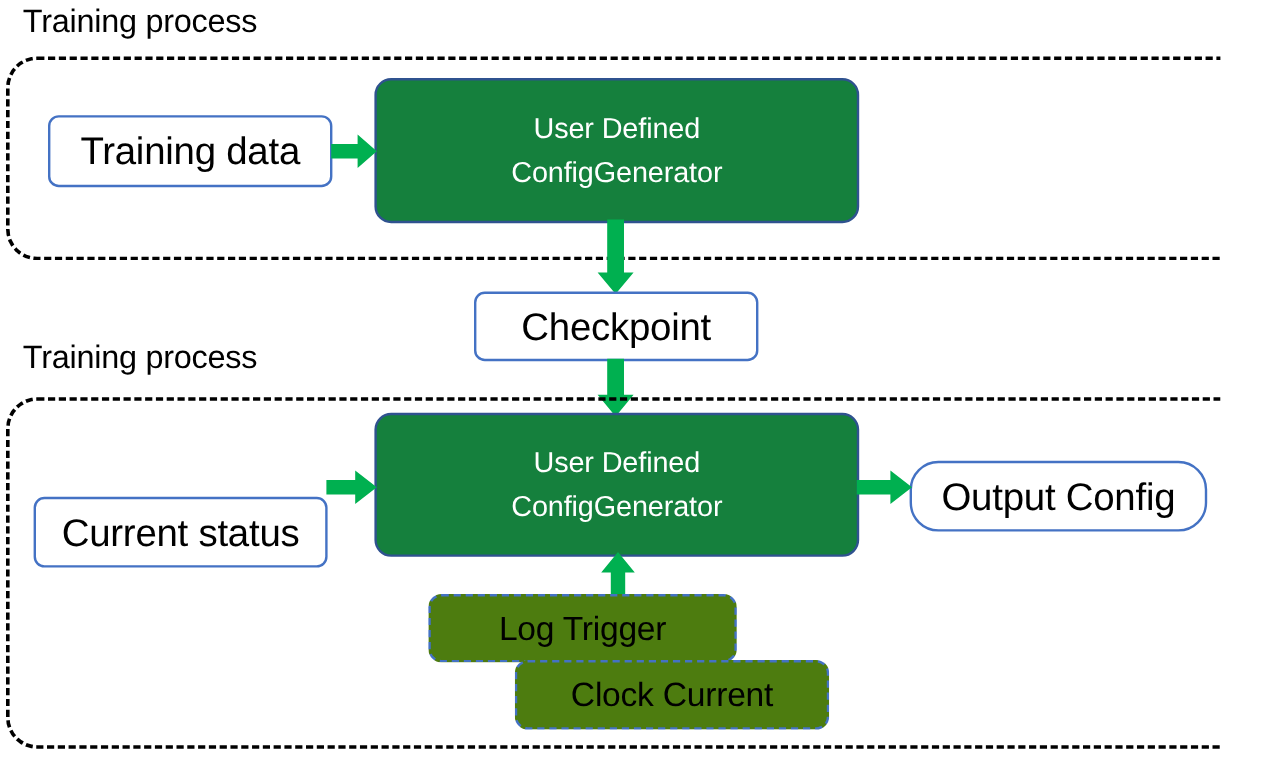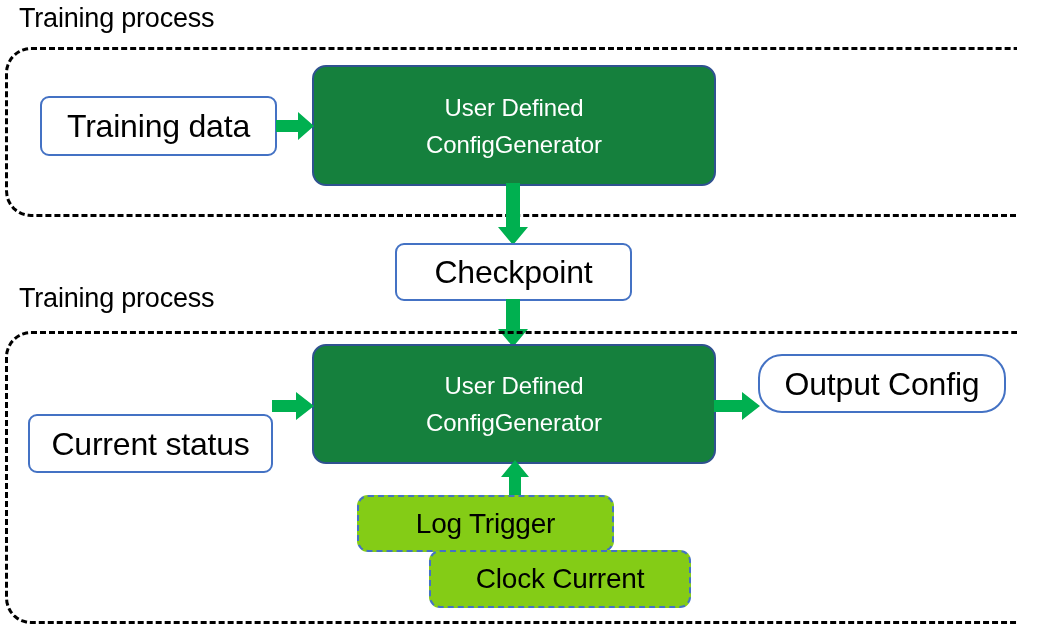--- a/index.html
+++ b/index.html
@@ -62,36 +62,36 @@
   .node-blue {
     background: #15803d;
     border: 2px solid #2F528F;
     border-radius: 14px;
     color: #ffffff;
     font-size: 24px;
     line-height: 37px;
     letter-spacing: -0.1px;
   }
   .node-dashed {
-    background: #84cc16;
+    background: #4d7c0f;
     border: 2px dashed #4472C4;
     border-radius: 11px;
     color: #000000;
     font-size: 28px;
     line-height: 32px;
     letter-spacing: -0.2px;
   }
 
   
   #node-training-data   { left: 40px;  top: 96px;  width: 237px; height: 60px; }
   #node-train-generator { left: 312px; top: 65px;  width: 404px; height: 121px; }
   #node-checkpoint      { left: 395px; top: 243px; width: 237px; height: 58px; }
   #node-current-status  { left: 28px;  top: 376px; width: 245px; height: 59px; margin-top: 38px; }
   #node-infer-generator { left: 312px; top: 344px; width: 404px; height: 120px; }
-  #node-output-config   { left: 758px; top: 354px; width: 248px; height: 59px; border-radius: 24px; }
+  #node-output-config   { left: 758px; top: 384px; width: 248px; height: 59px; border-radius: 24px; }
   #node-log-trigger     { left: 357px; top: 495px; width: 257px; height: 57px; z-index: 2; }
   #node-clock-trigger   { left: 429px; top: 550px; width: 262px; height: 58px; z-index: 3; }
 
   
   .arrow {
     position: absolute;
     pointer-events: none;
   }
   .arrow svg { display: block; overflow: visible; }
 

